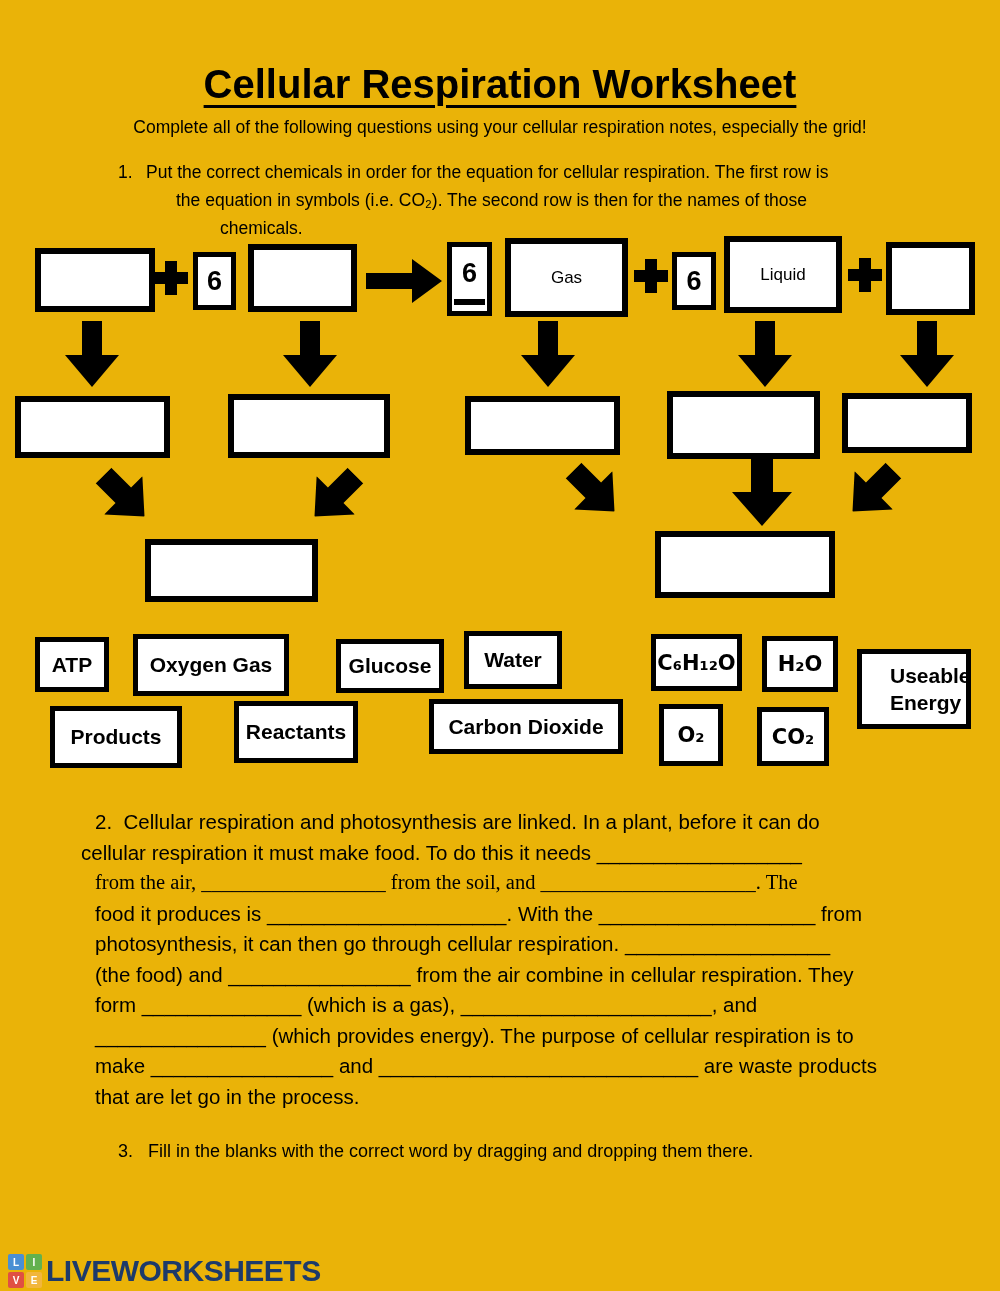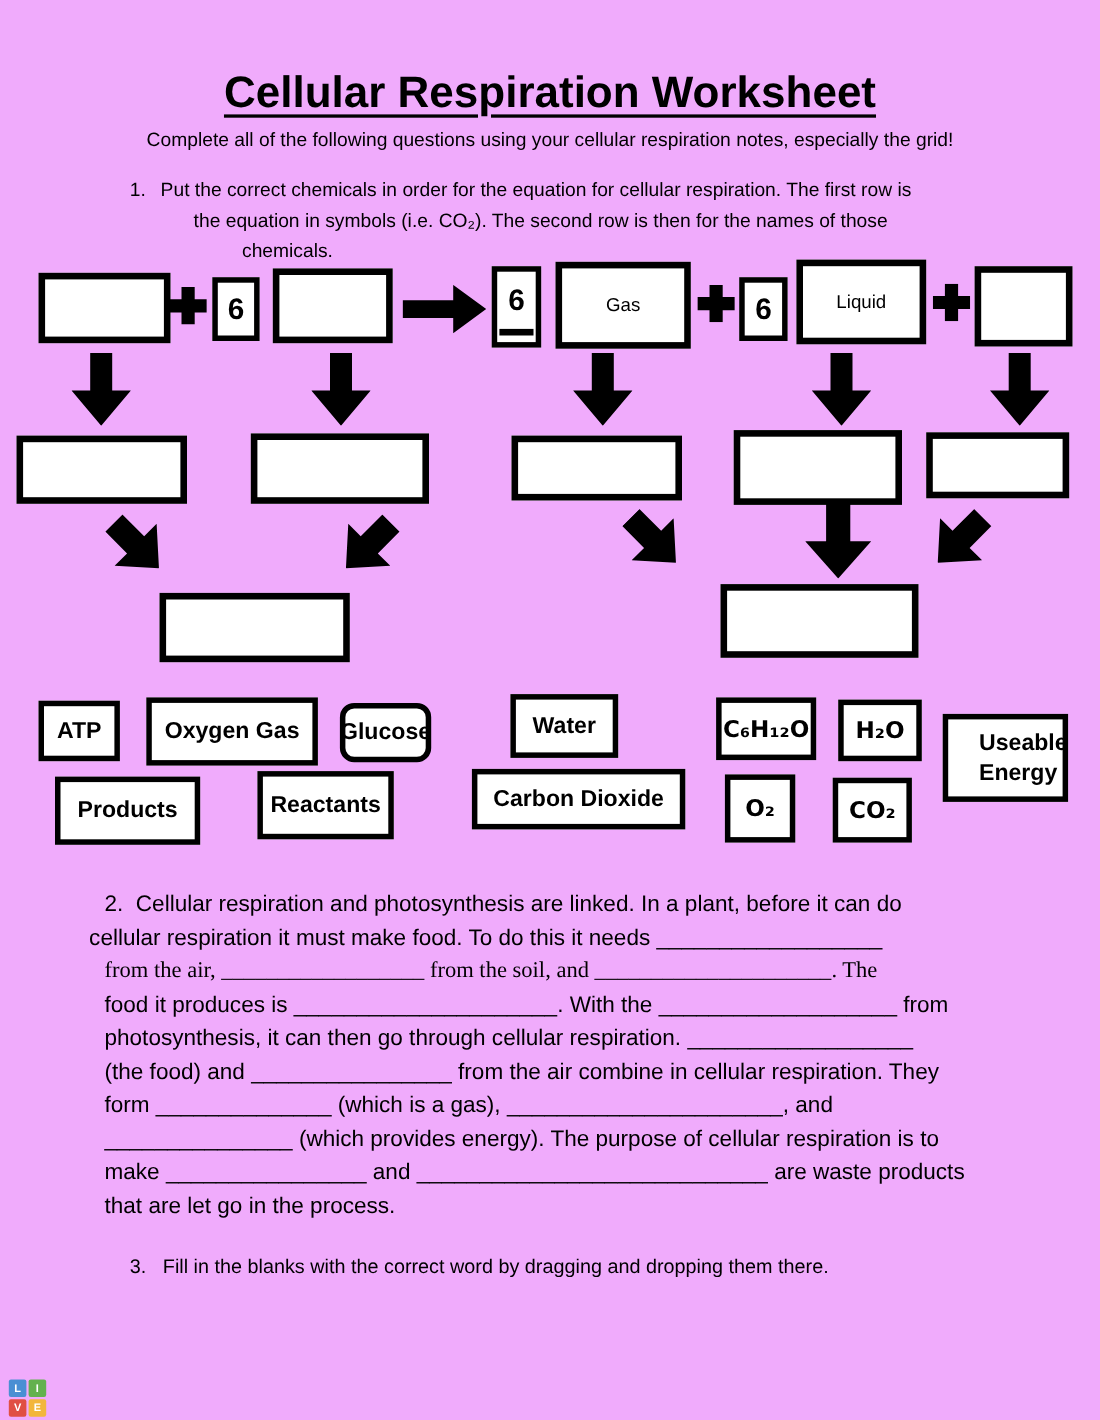--- a/index.html
+++ b/index.html
@@ -1,17 +1,17 @@
 <!DOCTYPE html>
 <html><head>
 <meta charset="utf-8">
 <style>
   html,body{margin:0;padding:0;background:#e9e9e9;}
   .page{
-    position:relative;width:1000px;height:1291px;background:#f0abfc;margin:0 auto;
+    position:relative;width:1000px;height:1291px;background:#eab308;margin:0 auto;
     font-family:"Liberation Sans","DejaVu Sans",sans-serif;color:#000;overflow:hidden;
   }
   .title{
     position:absolute;top:62px;left:0;width:100%;text-align:center;
     font-size:40px;font-weight:bold;
   }
   .title span{text-decoration:underline;text-decoration-thickness:3px;text-underline-offset:7px;}
   .subtitle{position:absolute;top:117px;left:0;width:100%;text-align:center;font-size:17.5px;}
   .qline{position:absolute;white-space:pre;font-size:17.5px;}
   .pline{position:absolute;white-space:pre;font-size:20.5px;}
@@ -157,21 +157,21 @@
     <svg width="54" height="58" viewBox="0 0 54 58">
         <path d="M16 0h22v28h16L27 58 0 28h16z"></path>
       </svg>
   </div>
 
   <div class="box" style="left:145px;top:539px;width:173px;height:63px;"></div>
   <div class="box" style="left:655px;top:531px;width:180px;height:67px;"></div>
 
   <div class="chip" style="left:35px;top:637px;width:74px;height:55px;">ATP</div>
   <div class="chip" style="left:133px;top:634px;width:156px;height:62px;">Oxygen Gas</div>
-  <div class="chip" style="left:309px;top:639px;width:83px;height:54px;border-radius:13px;">Glucose</div>
+  <div class="chip" style="left:336px;top:639px;width:108px;height:54px;">Glucose</div>
   <div class="chip" style="left:464px;top:631px;width:98px;height:58px;">Water</div>
   <div class="chip chem" style="left:651px;top:634px;width:91px;height:57px;">C₆H₁₂O</div>
   <div class="chip chem" style="left:762px;top:636px;width:76px;height:56px;">H₂O</div>
   <div class="chip twoline" style="left:857px;top:649px;width:114px;height:80px;">Useable Energy</div>
   <div class="chip" style="left:50px;top:706px;width:132px;height:62px;">Products</div>
   <div class="chip" style="left:234px;top:701px;width:124px;height:62px;">Reactants</div>
   <div class="chip" style="left:429px;top:699px;width:194px;height:55px;">Carbon Dioxide</div>
   <div class="chip chem" style="left:659px;top:704px;width:64px;height:62px;">O₂</div>
   <div class="chip chem" style="left:757px;top:707px;width:72px;height:59px;">CO₂</div>
 
@@ -189,15 +189,16 @@
   <div class="qline" style="left:118px;top:1141px;font-size:18px;">3.</div>
   <div class="qline" style="left:148px;top:1141px;font-size:18px;">Fill in the blanks with the correct word by dragging and dropping them there.</div>
 
   <div class="footer-logo">
     <div class="logo-grid">
       <div class="tile tile-l">L</div>
       <div class="tile tile-i">I</div>
       <div class="tile tile-v">V</div>
       <div class="tile tile-e">E</div>
     </div>
+    <div class="wordmark">LIVEWORKSHEETS</div>
   </div>
 
 </div>
 
 </body></html>

